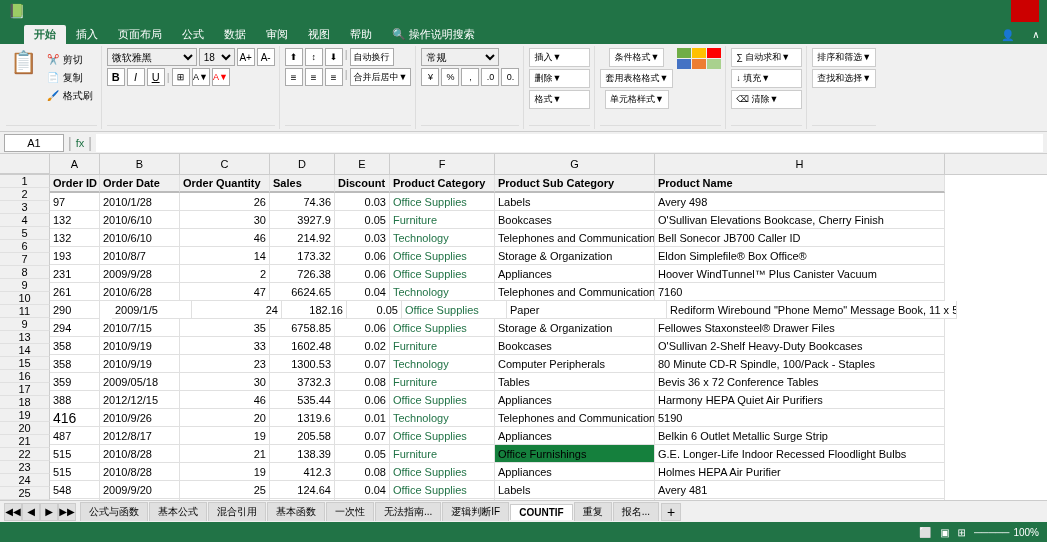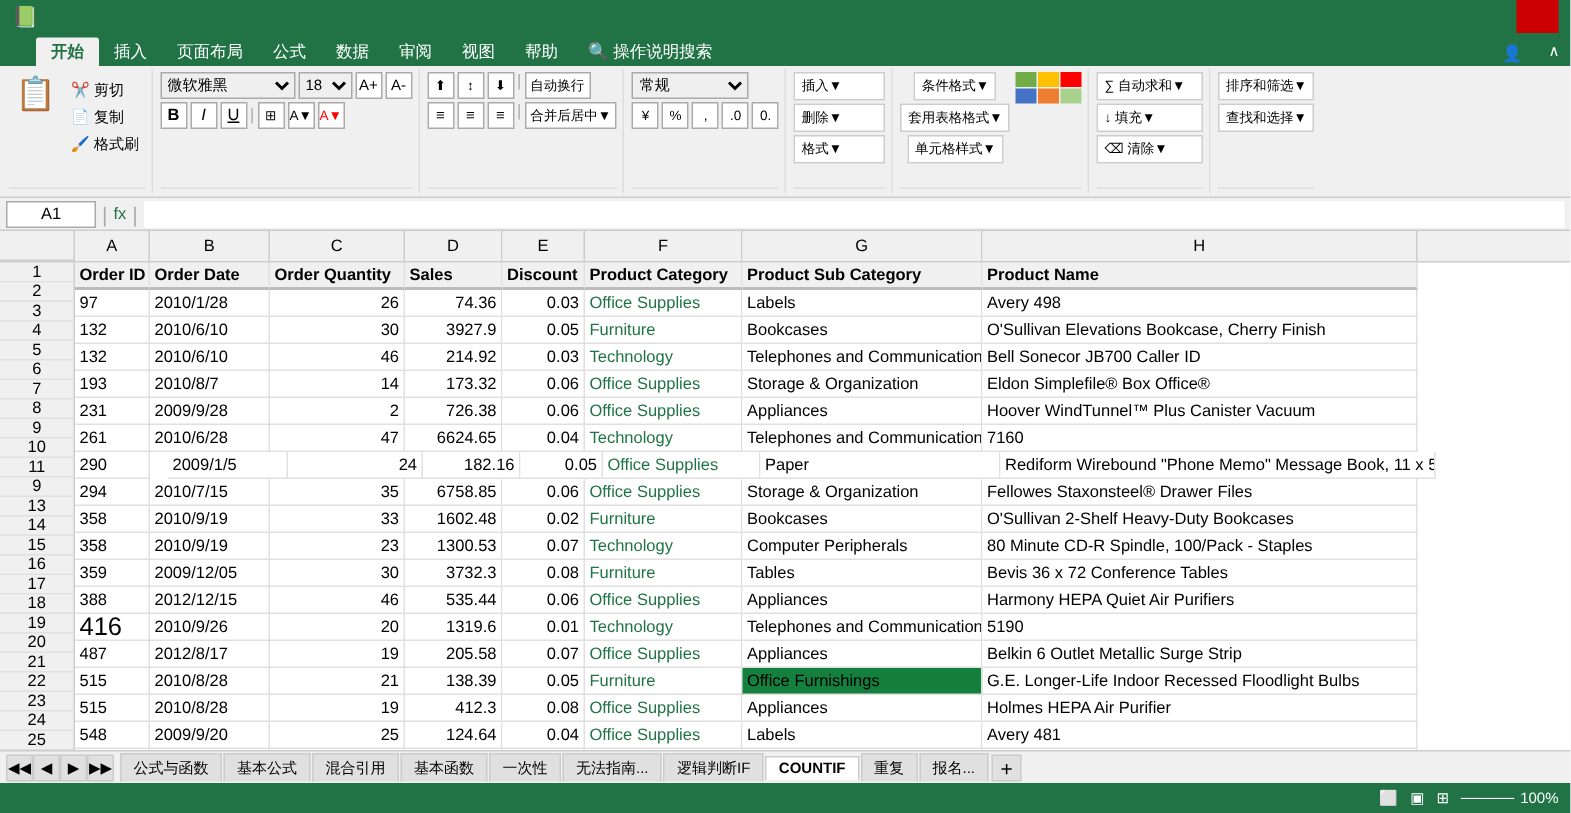--- a/index.html
+++ b/index.html
@@ -324,40 +324,40 @@
             <div style="width: 80px; min-width: 80px; height: 18px; border-right: 1px solid rgb(224, 224, 224); border-bottom: 1px solid rgb(224, 224, 224); font-size: 11px; padding: 0px 3px; overflow: hidden; white-space: nowrap; display: flex; align-items: center; background: white; cursor: cell;">2010/9/19</div>
             <div style="width: 90px; min-width: 90px; height: 18px; border-right: 1px solid rgb(224, 224, 224); border-bottom: 1px solid rgb(224, 224, 224); font-size: 11px; padding: 0px 3px; overflow: hidden; white-space: nowrap; display: flex; align-items: center; background: white; cursor: cell; justify-content: flex-end;">23</div>
             <div style="width: 65px; min-width: 65px; height: 18px; border-right: 1px solid rgb(224, 224, 224); border-bottom: 1px solid rgb(224, 224, 224); font-size: 11px; padding: 0px 3px; overflow: hidden; white-space: nowrap; display: flex; align-items: center; background: white; cursor: cell; justify-content: flex-end;">1300.53</div>
             <div style="width: 55px; min-width: 55px; height: 18px; border-right: 1px solid rgb(224, 224, 224); border-bottom: 1px solid rgb(224, 224, 224); font-size: 11px; padding: 0px 3px; overflow: hidden; white-space: nowrap; display: flex; align-items: center; background: white; cursor: cell; justify-content: flex-end;">0.07</div>
             <div style="width: 105px; min-width: 105px; height: 18px; border-right: 1px solid rgb(224, 224, 224); border-bottom: 1px solid rgb(224, 224, 224); font-size: 11px; padding: 0px 3px; overflow: hidden; white-space: nowrap; display: flex; align-items: center; background: white; cursor: cell; color: rgb(33, 115, 70);">Technology</div>
             <div style="width: 160px; min-width: 160px; height: 18px; border-right: 1px solid rgb(224, 224, 224); border-bottom: 1px solid rgb(224, 224, 224); font-size: 11px; padding: 0px 3px; overflow: hidden; white-space: nowrap; display: flex; align-items: center; background: white; cursor: cell;">Computer Peripherals</div>
             <div style="width: 290px; min-width: 290px; height: 18px; border-right: 1px solid rgb(224, 224, 224); border-bottom: 1px solid rgb(224, 224, 224); font-size: 11px; padding: 0px 3px; overflow: hidden; white-space: nowrap; display: flex; align-items: center; background: white; cursor: cell;">80 Minute CD-R Spindle, 100/Pack - Staples</div>
           </div>
           <div style="display: flex;">
             <div style="width: 50px; min-width: 50px; height: 18px; border-right: 1px solid rgb(224, 224, 224); border-bottom: 1px solid rgb(224, 224, 224); font-size: 11px; padding: 0px 3px; overflow: hidden; white-space: nowrap; display: flex; align-items: center; background: white; cursor: cell;">359</div>
-            <div style="width: 80px; min-width: 80px; height: 18px; border-right: 1px solid rgb(224, 224, 224); border-bottom: 1px solid rgb(224, 224, 224); font-size: 11px; padding: 0px 3px; overflow: hidden; white-space: nowrap; display: flex; align-items: center; background: white; cursor: cell;">2009/12/05</div>
+            <div style="width: 80px; min-width: 80px; height: 18px; border-right: 1px solid rgb(224, 224, 224); border-bottom: 1px solid rgb(224, 224, 224); font-size: 11px; padding: 0px 3px; overflow: hidden; white-space: nowrap; display: flex; align-items: center; background: white; cursor: cell;">2009/05/18</div>
             <div style="width: 90px; min-width: 90px; height: 18px; border-right: 1px solid rgb(224, 224, 224); border-bottom: 1px solid rgb(224, 224, 224); font-size: 11px; padding: 0px 3px; overflow: hidden; white-space: nowrap; display: flex; align-items: center; background: white; cursor: cell; justify-content: flex-end;">30</div>
             <div style="width: 65px; min-width: 65px; height: 18px; border-right: 1px solid rgb(224, 224, 224); border-bottom: 1px solid rgb(224, 224, 224); font-size: 11px; padding: 0px 3px; overflow: hidden; white-space: nowrap; display: flex; align-items: center; background: white; cursor: cell; justify-content: flex-end;">3732.3</div>
             <div style="width: 55px; min-width: 55px; height: 18px; border-right: 1px solid rgb(224, 224, 224); border-bottom: 1px solid rgb(224, 224, 224); font-size: 11px; padding: 0px 3px; overflow: hidden; white-space: nowrap; display: flex; align-items: center; background: white; cursor: cell; justify-content: flex-end;">0.08</div>
             <div style="width: 105px; min-width: 105px; height: 18px; border-right: 1px solid rgb(224, 224, 224); border-bottom: 1px solid rgb(224, 224, 224); font-size: 11px; padding: 0px 3px; overflow: hidden; white-space: nowrap; display: flex; align-items: center; background: white; cursor: cell; color: rgb(33, 115, 70);">Furniture</div>
             <div style="width: 160px; min-width: 160px; height: 18px; border-right: 1px solid rgb(224, 224, 224); border-bottom: 1px solid rgb(224, 224, 224); font-size: 11px; padding: 0px 3px; overflow: hidden; white-space: nowrap; display: flex; align-items: center; background: white; cursor: cell;">Tables</div>
             <div style="width: 290px; min-width: 290px; height: 18px; border-right: 1px solid rgb(224, 224, 224); border-bottom: 1px solid rgb(224, 224, 224); font-size: 11px; padding: 0px 3px; overflow: hidden; white-space: nowrap; display: flex; align-items: center; background: white; cursor: cell;">Bevis 36 x 72 Conference Tables</div>
           </div>
           <div style="display: flex;">
             <div style="width: 50px; min-width: 50px; height: 18px; border-right: 1px solid rgb(224, 224, 224); border-bottom: 1px solid rgb(224, 224, 224); font-size: 11px; padding: 0px 3px; overflow: hidden; white-space: nowrap; display: flex; align-items: center; background: white; cursor: cell;">388</div>
             <div style="width: 80px; min-width: 80px; height: 18px; border-right: 1px solid rgb(224, 224, 224); border-bottom: 1px solid rgb(224, 224, 224); font-size: 11px; padding: 0px 3px; overflow: hidden; white-space: nowrap; display: flex; align-items: center; background: white; cursor: cell;">2012/12/15</div>
             <div style="width: 90px; min-width: 90px; height: 18px; border-right: 1px solid rgb(224, 224, 224); border-bottom: 1px solid rgb(224, 224, 224); font-size: 11px; padding: 0px 3px; overflow: hidden; white-space: nowrap; display: flex; align-items: center; background: white; cursor: cell; justify-content: flex-end;">46</div>
             <div style="width: 65px; min-width: 65px; height: 18px; border-right: 1px solid rgb(224, 224, 224); border-bottom: 1px solid rgb(224, 224, 224); font-size: 11px; padding: 0px 3px; overflow: hidden; white-space: nowrap; display: flex; align-items: center; background: white; cursor: cell; justify-content: flex-end;">535.44</div>
             <div style="width: 55px; min-width: 55px; height: 18px; border-right: 1px solid rgb(224, 224, 224); border-bottom: 1px solid rgb(224, 224, 224); font-size: 11px; padding: 0px 3px; overflow: hidden; white-space: nowrap; display: flex; align-items: center; background: white; cursor: cell; justify-content: flex-end;">0.06</div>
             <div style="width: 105px; min-width: 105px; height: 18px; border-right: 1px solid rgb(224, 224, 224); border-bottom: 1px solid rgb(224, 224, 224); font-size: 11px; padding: 0px 3px; overflow: hidden; white-space: nowrap; display: flex; align-items: center; background: white; cursor: cell; color: rgb(33, 115, 70);">Office Supplies</div>
             <div style="width: 160px; min-width: 160px; height: 18px; border-right: 1px solid rgb(224, 224, 224); border-bottom: 1px solid rgb(224, 224, 224); font-size: 11px; padding: 0px 3px; overflow: hidden; white-space: nowrap; display: flex; align-items: center; background: white; cursor: cell;">Appliances</div>
             <div style="width: 290px; min-width: 290px; height: 18px; border-right: 1px solid rgb(224, 224, 224); border-bottom: 1px solid rgb(224, 224, 224); font-size: 11px; padding: 0px 3px; overflow: hidden; white-space: nowrap; display: flex; align-items: center; background: white; cursor: cell;">Harmony HEPA Quiet Air Purifiers</div>
           </div>
           <div style="display: flex;">
-            <div style="width: 50px; min-width: 50px; height: 18px; border-right: 1px solid rgb(224, 224, 224); border-bottom: 1px solid rgb(224, 224, 224); font-size: 17px; padding: 0px 3px; overflow: hidden; white-space: nowrap; display: flex; align-items: center; background: white; cursor: cell;">416</div>
+            <div style="width: 50px; min-width: 50px; height: 18px; border-right: 1px solid rgb(224, 224, 224); border-bottom: 1px solid rgb(224, 224, 224); font-size: 14px; padding: 0px 3px; overflow: hidden; white-space: nowrap; display: flex; align-items: center; background: white; cursor: cell;">416</div>
             <div style="width: 80px; min-width: 80px; height: 18px; border-right: 1px solid rgb(224, 224, 224); border-bottom: 1px solid rgb(224, 224, 224); font-size: 11px; padding: 0px 3px; overflow: hidden; white-space: nowrap; display: flex; align-items: center; background: white; cursor: cell;">2010/9/26</div>
             <div style="width: 90px; min-width: 90px; height: 18px; border-right: 1px solid rgb(224, 224, 224); border-bottom: 1px solid rgb(224, 224, 224); font-size: 11px; padding: 0px 3px; overflow: hidden; white-space: nowrap; display: flex; align-items: center; background: white; cursor: cell; justify-content: flex-end;">20</div>
             <div style="width: 65px; min-width: 65px; height: 18px; border-right: 1px solid rgb(224, 224, 224); border-bottom: 1px solid rgb(224, 224, 224); font-size: 11px; padding: 0px 3px; overflow: hidden; white-space: nowrap; display: flex; align-items: center; background: white; cursor: cell; justify-content: flex-end;">1319.6</div>
             <div style="width: 55px; min-width: 55px; height: 18px; border-right: 1px solid rgb(224, 224, 224); border-bottom: 1px solid rgb(224, 224, 224); font-size: 11px; padding: 0px 3px; overflow: hidden; white-space: nowrap; display: flex; align-items: center; background: white; cursor: cell; justify-content: flex-end;">0.01</div>
             <div style="width: 105px; min-width: 105px; height: 18px; border-right: 1px solid rgb(224, 224, 224); border-bottom: 1px solid rgb(224, 224, 224); font-size: 11px; padding: 0px 3px; overflow: hidden; white-space: nowrap; display: flex; align-items: center; background: white; cursor: cell; color: rgb(33, 115, 70);">Technology</div>
             <div style="width: 160px; min-width: 160px; height: 18px; border-right: 1px solid rgb(224, 224, 224); border-bottom: 1px solid rgb(224, 224, 224); font-size: 11px; padding: 0px 3px; overflow: hidden; white-space: nowrap; display: flex; align-items: center; background: white; cursor: cell;">Telephones and Communication</div>
             <div style="width: 290px; min-width: 290px; height: 18px; border-right: 1px solid rgb(224, 224, 224); border-bottom: 1px solid rgb(224, 224, 224); font-size: 11px; padding: 0px 3px; overflow: hidden; white-space: nowrap; display: flex; align-items: center; background: white; cursor: cell;">5190</div>
           </div>
           <div style="display: flex;">
             <div style="width: 50px; min-width: 50px; height: 18px; border-right: 1px solid rgb(224, 224, 224); border-bottom: 1px solid rgb(224, 224, 224); font-size: 11px; padding: 0px 3px; overflow: hidden; white-space: nowrap; display: flex; align-items: center; background: white; cursor: cell;">487</div>

